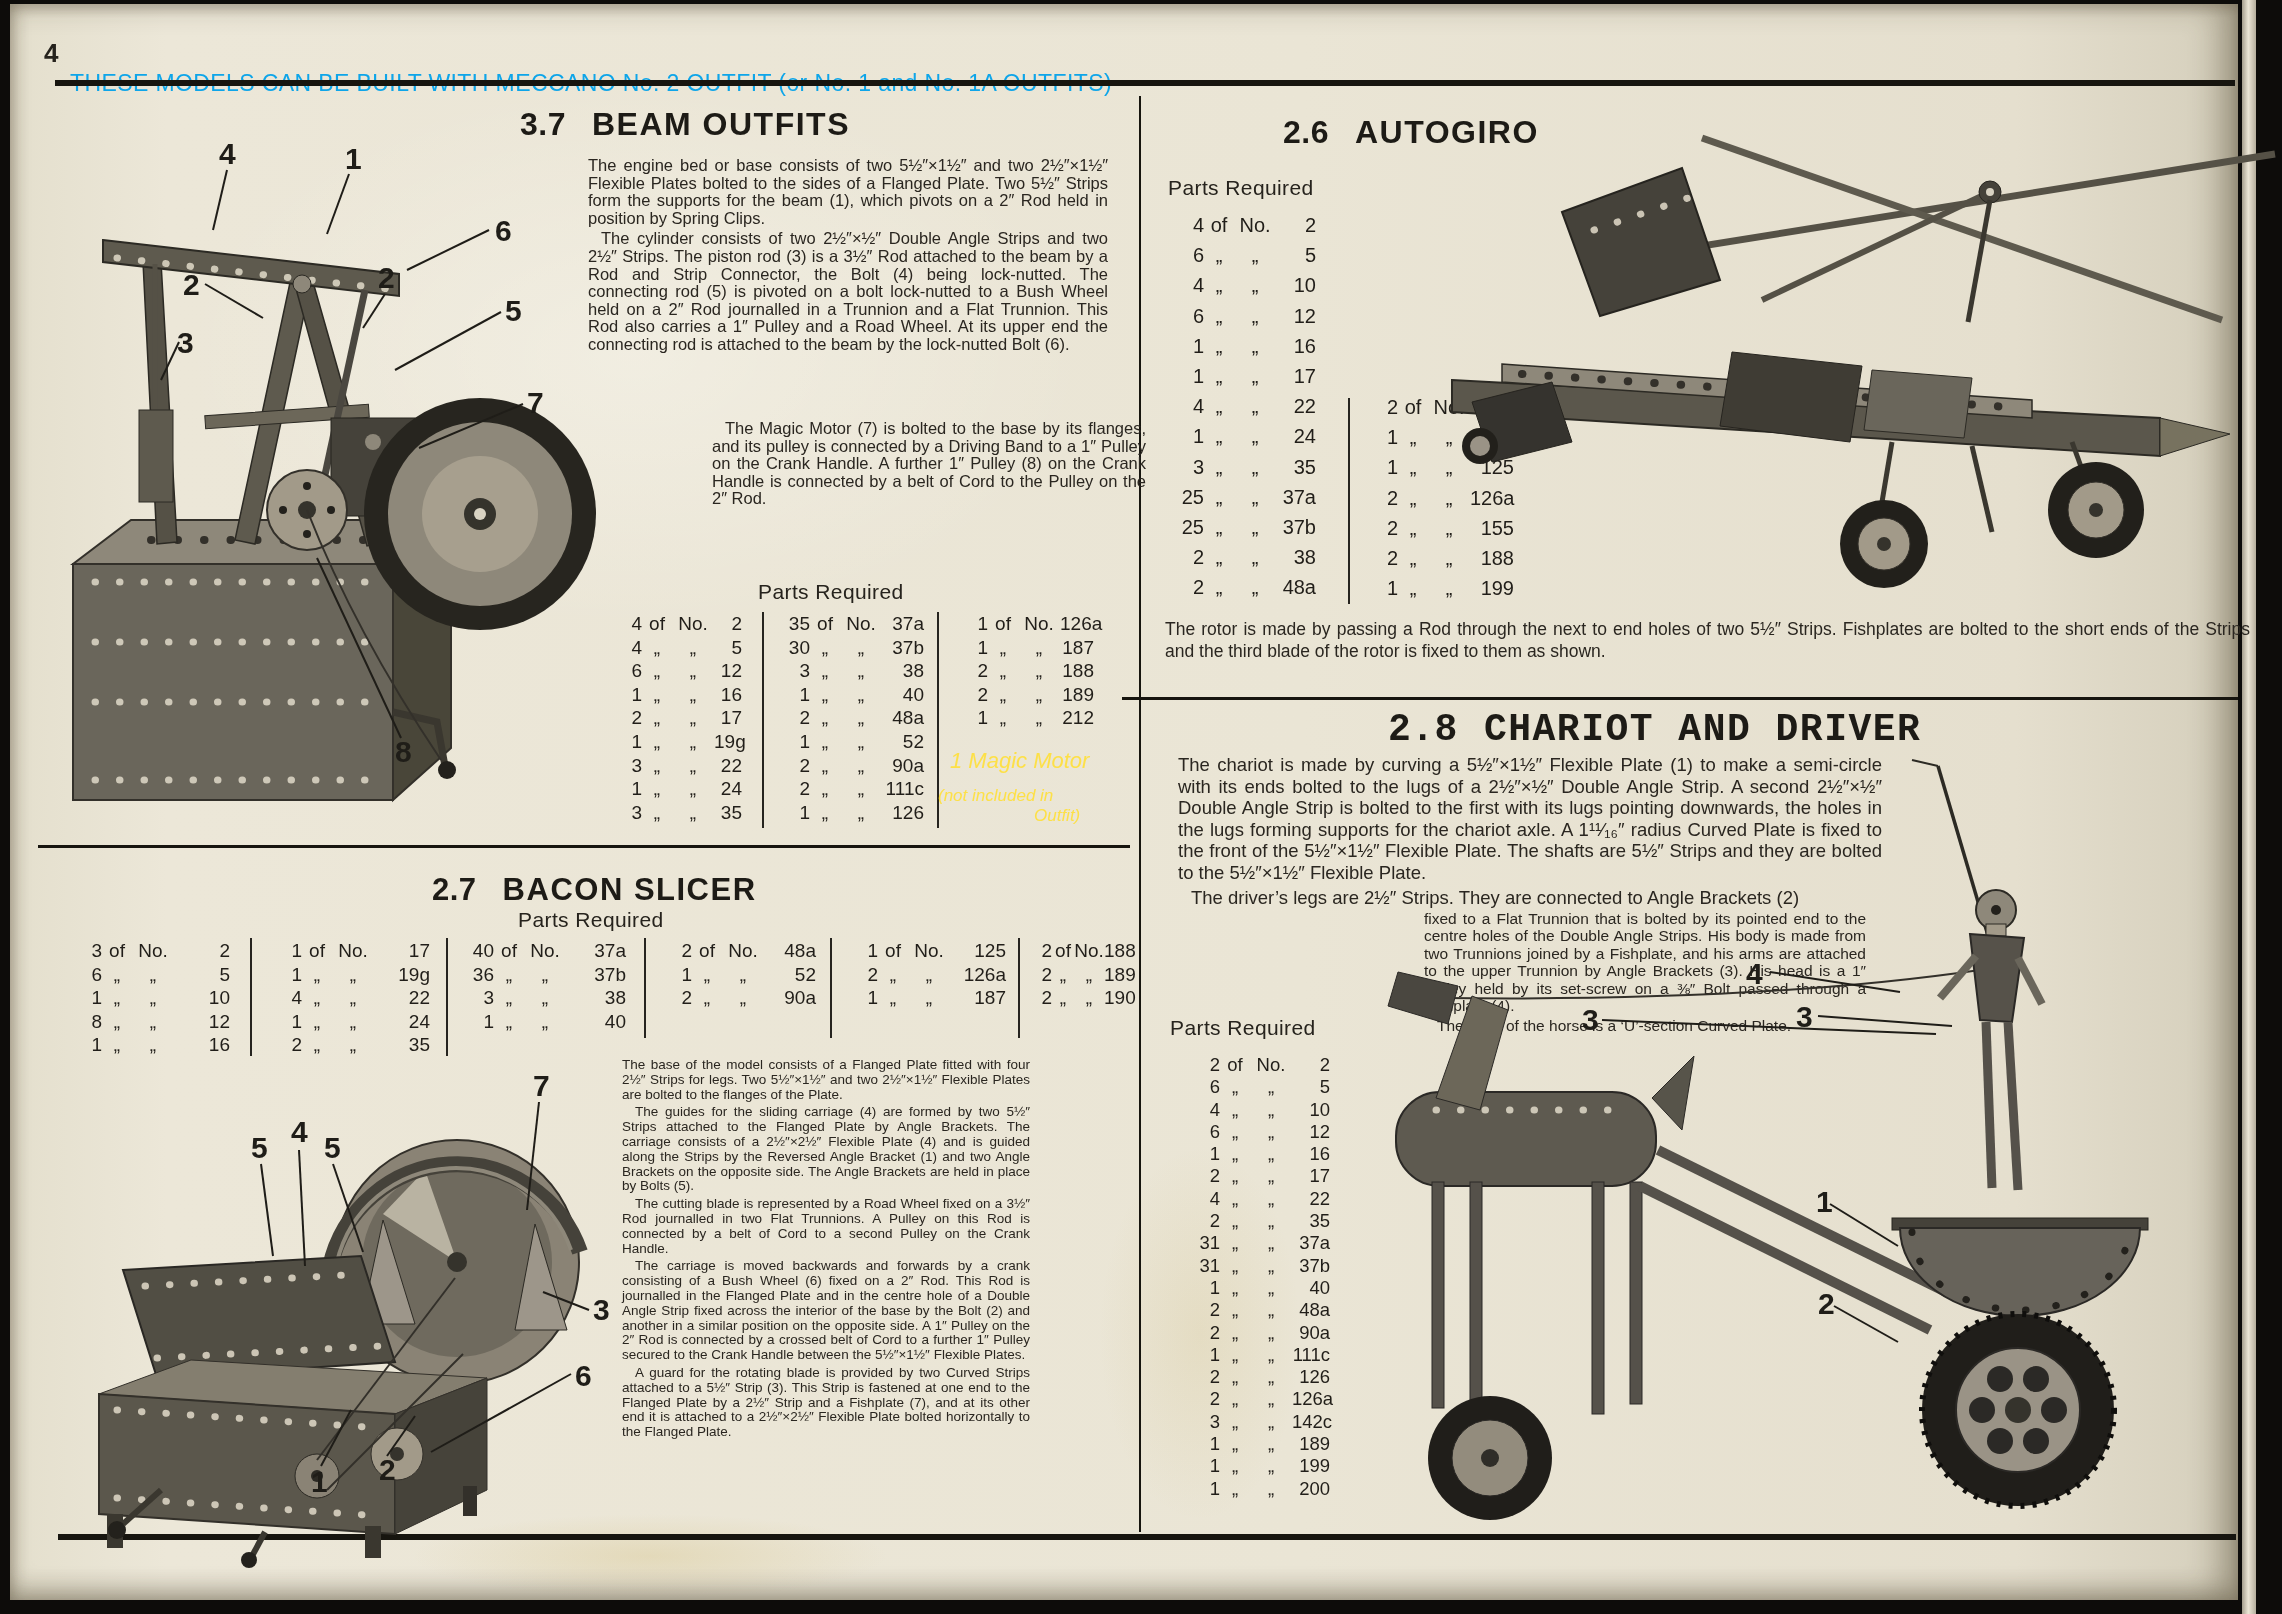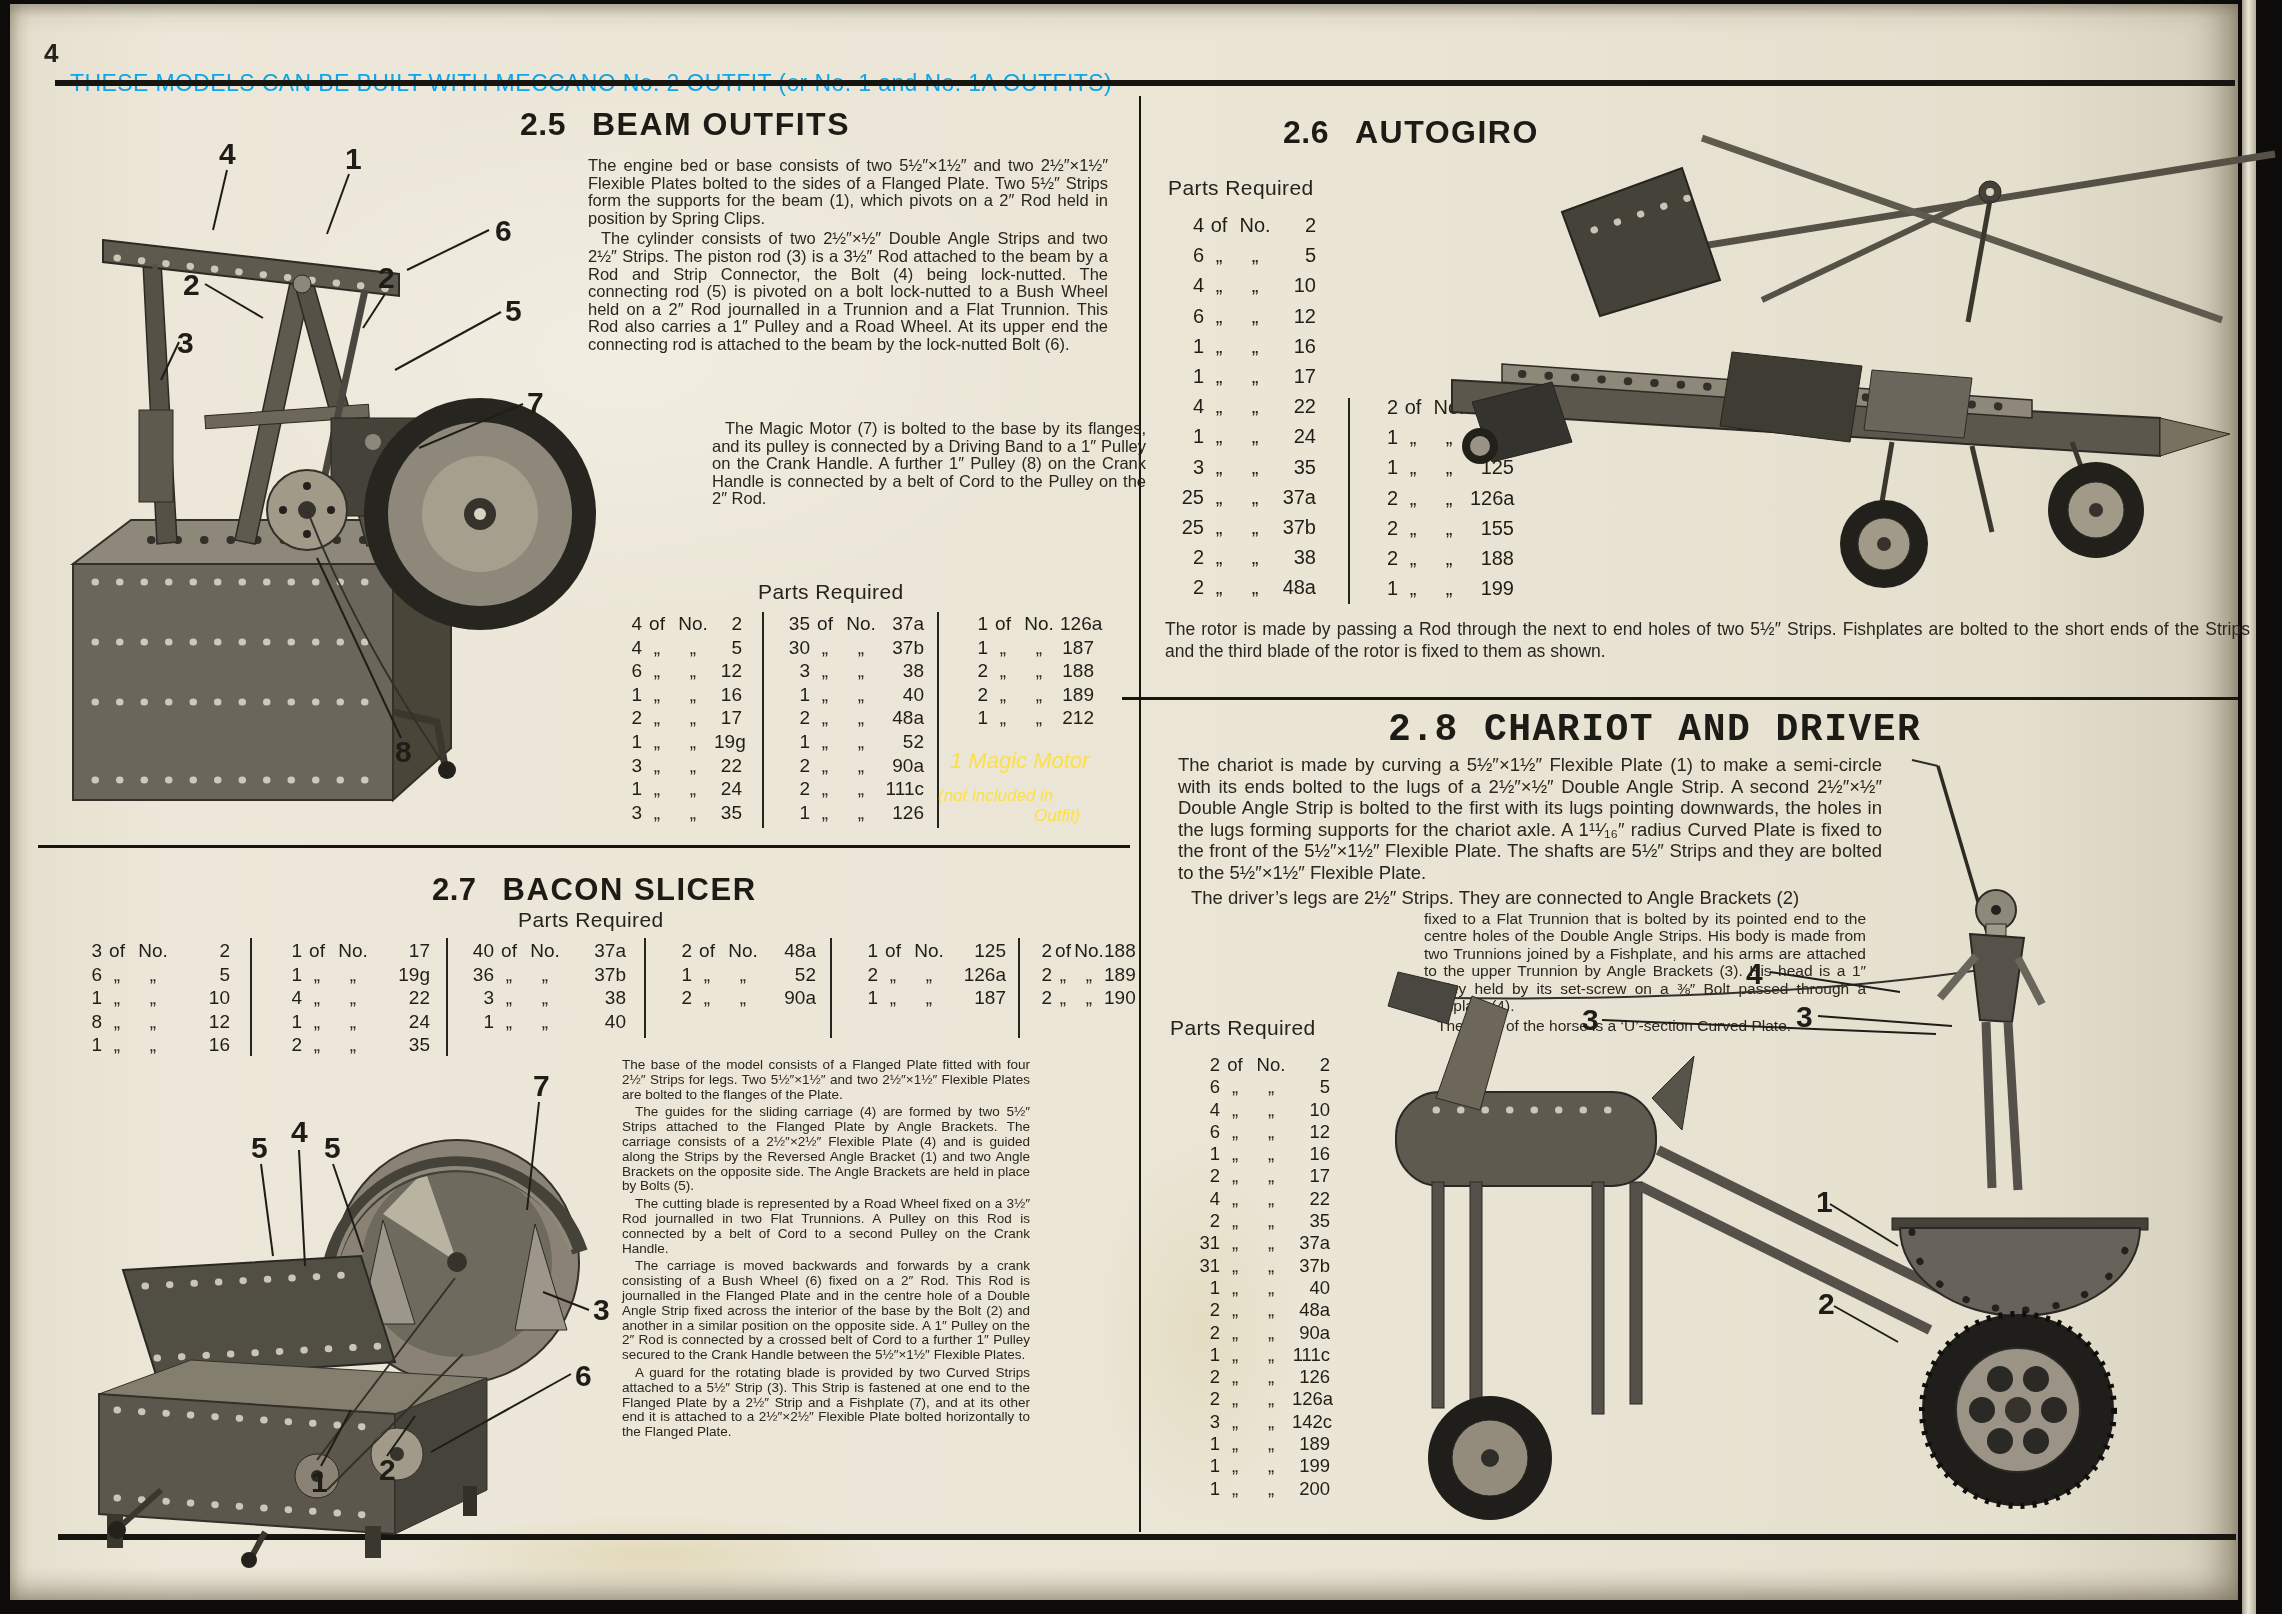--- a/index.html
+++ b/index.html
@@ -52,21 +52,21 @@
 
   <div class="pageno">4</div>
   <div class="header">THESE MODELS CAN BE BUILT WITH MECCANO No. 2 OUTFIT (or No. 1 and No. 1A OUTFITS)</div>
   <div class="rule" style="left:55px;top:80px;width:2180px;height:6px;"></div>
   <div class="rule" style="left:1139px;top:96px;width:2px;height:1436px;"></div>
   <div class="rule" style="left:38px;top:845px;width:1092px;height:3px;"></div>
   <div class="rule" style="left:1122px;top:697px;width:1116px;height:3px;"></div>
   <div class="rule" style="left:58px;top:1534px;width:2178px;height:6px;"></div>
 
   <div class="title" style="left:520px;top:106px;font-size:32px;">
-    <span class="no">2.5</span><span>BEAM OUTFITS</span>
+    <span class="no">3.7</span><span>BEAM OUTFITS</span>
   </div>
   <div class="body" style="left:588px;top:157px;width:520px;font-size:16.5px;line-height:17.6px;">
     <p>The engine bed or base consists of two 5½″×1½″ and two 2½″×1½″ Flexible Plates bolted to the sides of a Flanged Plate. Two 5½″ Strips form the supports for the beam (1), which pivots on a 2″ Rod held in position by Spring Clips.</p>
     <p class="ind">The cylinder consists of two 2½″×½″ Double Angle Strips and two 2½″ Strips. The piston rod (3) is a 3½″ Rod attached to the beam by a Rod and Strip Connector, the Bolt (4) being lock-nutted. The connecting rod (5) is pivoted on a bolt lock-nutted to a Bush Wheel held on a 2″ Rod journalled in a Trunnion and a Flat Trunnion. This Rod also carries a 1″ Pulley and a Road Wheel. At its upper end the connecting rod is attached to the beam by the lock-nutted Bolt (6).</p>
   </div>
   <div class="body" style="left:712px;top:420px;width:434px;font-size:16.5px;line-height:17.6px;">
     <p class="ind">The Magic Motor (7) is bolted to the base by its flanges, and its pulley is connected by a Driving Band to a 1″ Pulley on the Crank Handle. A further 1″ Pulley (8) on the Crank Handle is connected by a belt of Cord to the Pulley on the 2″ Rod.</p>
   </div>
   <div class="plabel" style="left:758px;top:580px;">Parts Required</div>
 

